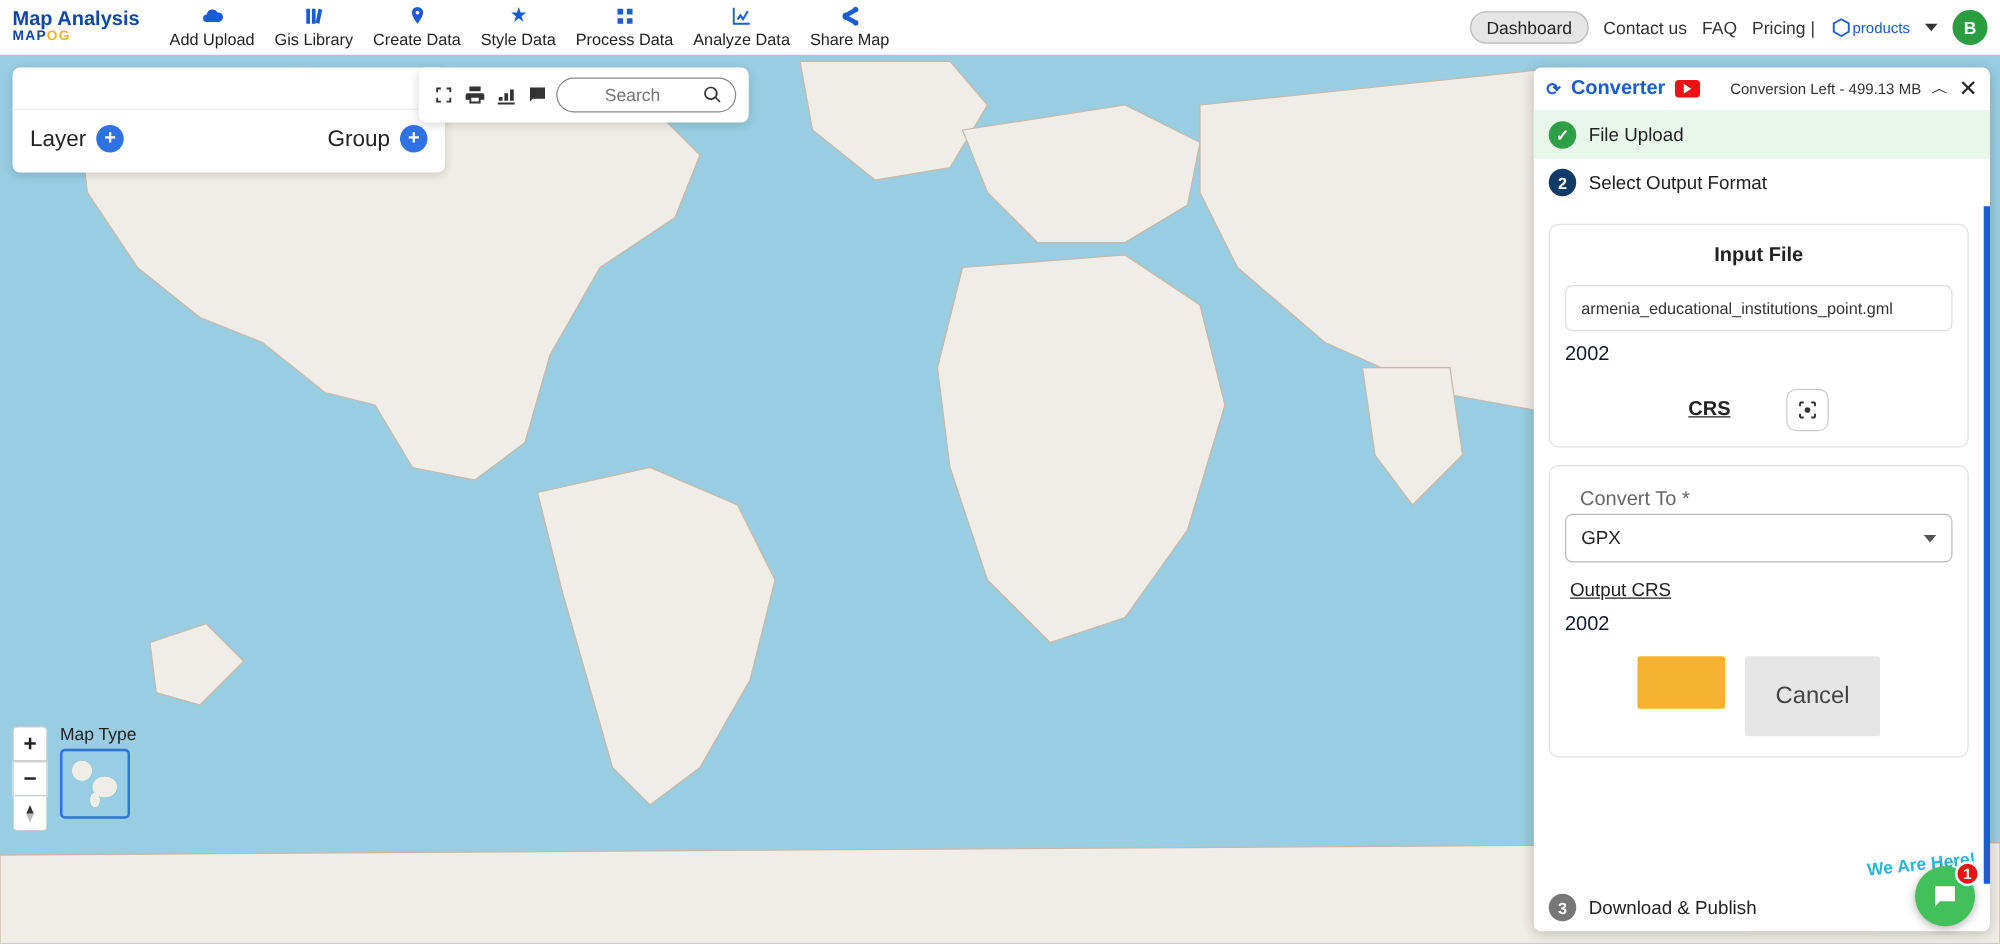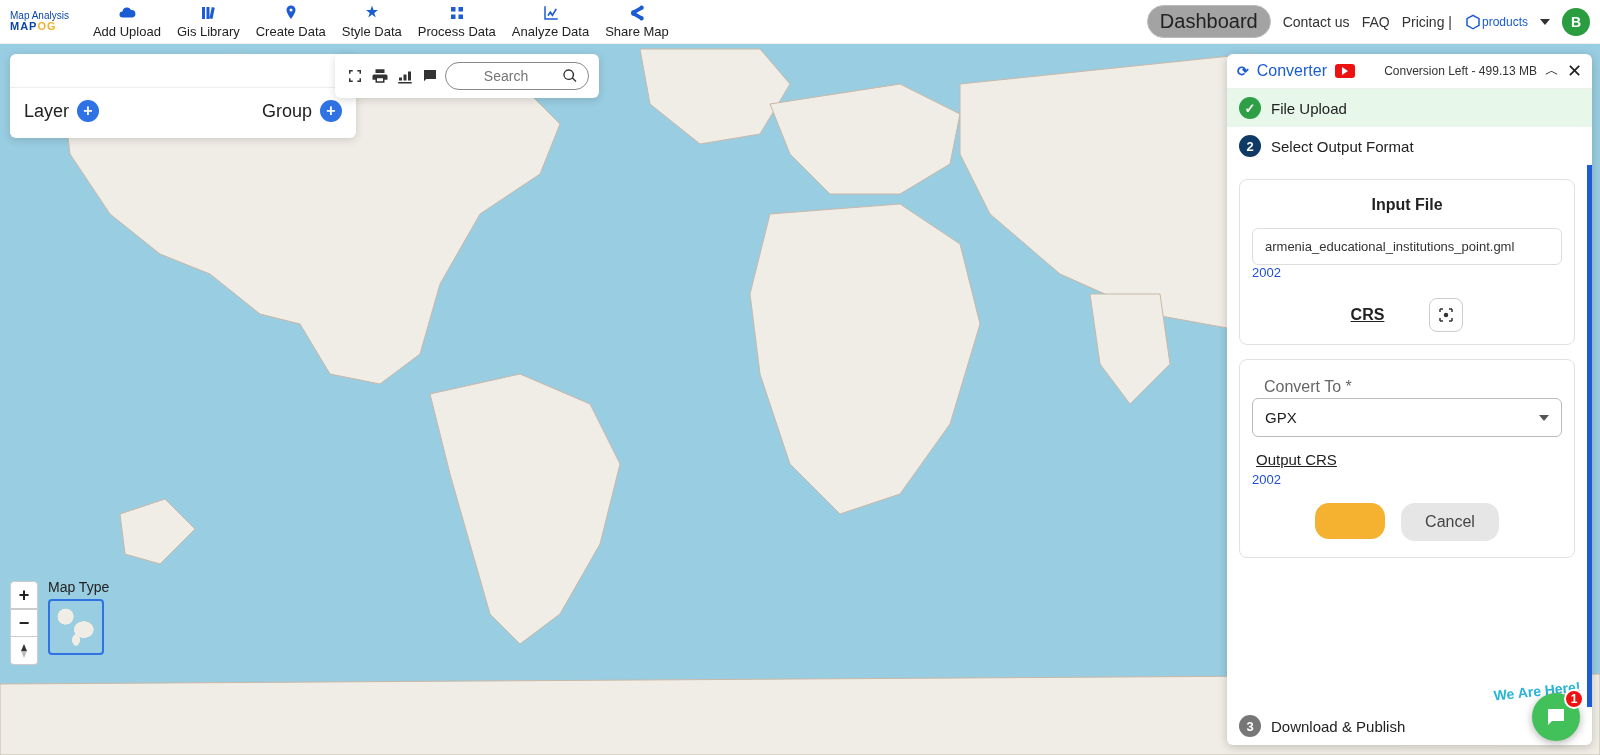--- a/index.html
+++ b/index.html
@@ -11,29 +11,29 @@
     --navy:#0f3a66;
     --orange:#f5b130;
     --water:#99cde1;
     --land:#f0ede6;
   }
   *{box-sizing:border-box}
   html,body{margin:0;padding:0;height:100%;width:100%;font-family:Arial,Helvetica,sans-serif;font-size:14px;color:var(--text);overflow:hidden;background:#fff}
   
   .topbar{height:44px;width:100%;background:#fff;border-bottom:1px solid #eee;display:flex;align-items:center;padding:0 10px;gap:16px;position:relative;z-index:30}
   .brand{display:flex;flex-direction:column;line-height:1;padding-right:8px}
-  .brand .title{color:#0d46a9;font-weight:normal;font-size:10px}
+  .brand .title{color:#0d46a9;font-weight:bold;font-size:16px}
   .brand .sub{font-size:11px;letter-spacing:1px}
   .brand .sub .m{color:#0d46a9;font-weight:bold}
   .brand .sub .o{color:#f5b130;font-weight:bold}
   .nav{display:flex;gap:16px;align-items:flex-end}
   .nav-item{display:flex;flex-direction:column;align-items:center;gap:2px;cursor:pointer;color:#222;font-size:13px}
   .nav-item svg{width:18px;height:18px;fill:var(--blue)}
   .topbar .right{margin-left:auto;display:flex;align-items:center;gap:12px}
-  .pill{border:1px solid #bbb;padding:4px 12px;border-radius:18px;font-size:20px;cursor:pointer;background:#a3a3a3}
+  .pill{border:1px solid #bbb;padding:4px 12px;border-radius:18px;font-size:14px;cursor:pointer;background:#e5e5e5}
   .tlink{font-size:14px;color:#333;cursor:pointer}
   .products{display:flex;flex-direction:row;align-items:center;color:var(--blue);font-size:12px;cursor:pointer}
   .products svg{width:18px;height:18px;fill:var(--blue)}
   .caret{width:0;height:0;border-left:5px solid transparent;border-right:5px solid transparent;border-top:6px solid #333;cursor:pointer}
   .avatar{width:28px;height:28px;border-radius:50%;background:#2a9d41;color:#fff;display:flex;align-items:center;justify-content:center;font-weight:bold;cursor:pointer}
   
   .stage{position:absolute;top:44px;left:0;right:0;bottom:0;background:var(--water);overflow:hidden}
   .map{position:absolute;inset:0}
   
   .layer-panel{position:absolute;top:10px;left:10px;background:#fff;border-radius:6px;box-shadow:0 2px 8px rgba(0,0,0,.15);width:346px;z-index:20;padding-bottom:4px}
@@ -55,46 +55,46 @@
   .zoom-btn:last-child{border-radius:0 0 4px 4px;border-top:none}
   .bearing{width:28px;height:28px;background:#fff;border:1px solid #ccc;border-top:none;display:flex;align-items:center;justify-content:center;cursor:pointer;border-radius:0 0 4px 4px}
   .maptype{position:absolute;left:48px;bottom:100px;z-index:20;font-size:14px}
   .maptype-label{margin-bottom:4px;font-weight:500}
   .maptype-thumb{width:56px;height:56px;border:2px solid #2f72e4;border-radius:4px;background:var(--water);position:relative;overflow:hidden;cursor:pointer}
   .maptype-thumb::before{content:"";position:absolute;inset:0;background:radial-gradient(ellipse at 30% 30%, var(--land) 0 15%, transparent 16%),radial-gradient(ellipse at 65% 55%, var(--land) 0 20%, transparent 21%),radial-gradient(ellipse at 50% 75%, var(--land) 0 10%, transparent 11%)}
   
   .converter{position:absolute;top:10px;right:8px;width:365px;bottom:10px;background:#fff;border-radius:6px;box-shadow:0 2px 10px rgba(0,0,0,.2);z-index:25;display:flex;flex-direction:column;overflow:hidden}
   .conv-head{display:flex;align-items:center;gap:8px;padding:8px 10px;border-bottom:1px solid #eee;font-size:14px}
   .conv-head .refresh{color:var(--blue);font-weight:bold}
-  .conv-head .ctitle{color:var(--blue);font-weight:normal;font-size:16px}
+  .conv-head .ctitle{color:var(--blue);font-weight:bold;font-size:16px}
   .yt{width:20px;height:14px;background:#e11;border-radius:3px;position:relative;cursor:pointer}
   .yt::after{content:"";position:absolute;left:7px;top:3px;border-left:6px solid #fff;border-top:4px solid transparent;border-bottom:4px solid transparent}
   .conv-head .quota{margin-left:auto;font-size:12px;color:#333}
   .conv-head .chev{cursor:pointer;font-size:14px}
   .conv-head .close{cursor:pointer;font-size:18px;line-height:1}
   .step{display:flex;align-items:center;gap:10px;padding:8px 12px;font-size:15px}
   .step.done{background:#e7f7ea}
   .step .badge{width:22px;height:22px;border-radius:50%;display:flex;align-items:center;justify-content:center;color:#fff;font-size:13px;font-weight:bold}
   .step.done .badge{background:var(--green)}
   .step.active .badge{background:var(--navy)}
   .step.pending .badge{background:#777}
   .conv-body{flex:1;overflow:auto;border-right:5px solid #1b5bd4}
   .card{margin:14px 12px;border:1px solid #e1e1e1;border-radius:8px;padding:12px}
   .card h4{margin:4px 0 14px;text-align:center;font-size:16px;font-weight:bold}
   .file-chip{border:1px solid #ddd;border-radius:6px;padding:10px 12px;font-size:13px;color:#333;word-break:break-all}
-  .sub-code{color:#1d4ed8;font-size:13px;}
+  .sub-code{color:#0f172a;font-size:16px;margin-top:10px}
   .crs-row{display:flex;align-items:center;justify-content:center;gap:45px;margin-top:18px}
   .crs-label{font-size:16px;font-weight:600;text-decoration:underline;cursor:pointer}
   .crs-btn{width:34px;height:34px;border:1px solid #ccc;border-radius:8px;display:flex;align-items:center;justify-content:center;cursor:pointer}
   .field-label{font-size:16px;color:#666;margin:6px 0 2px 12px}
   .select{border:1px solid #bbb;border-radius:6px;padding:10px 12px;display:flex;align-items:center;justify-content:space-between;cursor:pointer;font-size:15px}
   .select .arrow{width:0;height:0;border-left:5px solid transparent;border-right:5px solid transparent;border-top:6px solid #555}
   .output-crs{margin:14px 4px 4px;font-size:15px;text-decoration:underline;cursor:pointer}
   .btn-row{display:flex;justify-content:center;gap:16px;margin:16px 0 4px}
-  .btn{padding:10px 24px;border-radius:14px;border:none;font-size:16px;cursor:pointer}
+  .btn{padding:21px 24px;border-radius:2px;border:none;font-size:19px;cursor:pointer}
   .btn.primary{background:var(--orange);min-width:70px;height:36px}
   .btn.secondary{background:#e6e6e6;color:#444}
   
   .attribution{position:absolute;right:100px;bottom:14px;background:#fff;border-radius:4px;padding:4px 10px;font-size:13px;display:flex;align-items:center;gap:6px;z-index:22;box-shadow:0 1px 4px rgba(0,0,0,.2);cursor:pointer}
   
   .chat{position:absolute;right:20px;bottom:14px;z-index:40}
   .wearehere{position:absolute;right:-4px;bottom:42px;width:94px;text-align:center;color:#29b5d6;font-weight:900;font-size:14px;transform:rotate(-6deg);text-shadow:1px 1px 0 #fff,-1px 1px 0 #fff,1px -1px 0 #fff,-1px -1px 0 #fff}
   .chat-bubble{width:48px;height:48px;border-radius:50%;background:#42c05a;display:flex;align-items:center;justify-content:center;box-shadow:0 2px 8px rgba(0,0,0,.3);cursor:pointer;position:relative}
   .chat-bubble svg{width:24px;height:24px;fill:#fff}
   .chat-badge{position:absolute;top:-4px;right:-4px;width:20px;height:20px;border-radius:50%;background:#e11;color:#fff;font-size:12px;font-weight:bold;display:flex;align-items:center;justify-content:center;border:2px solid #fff}

